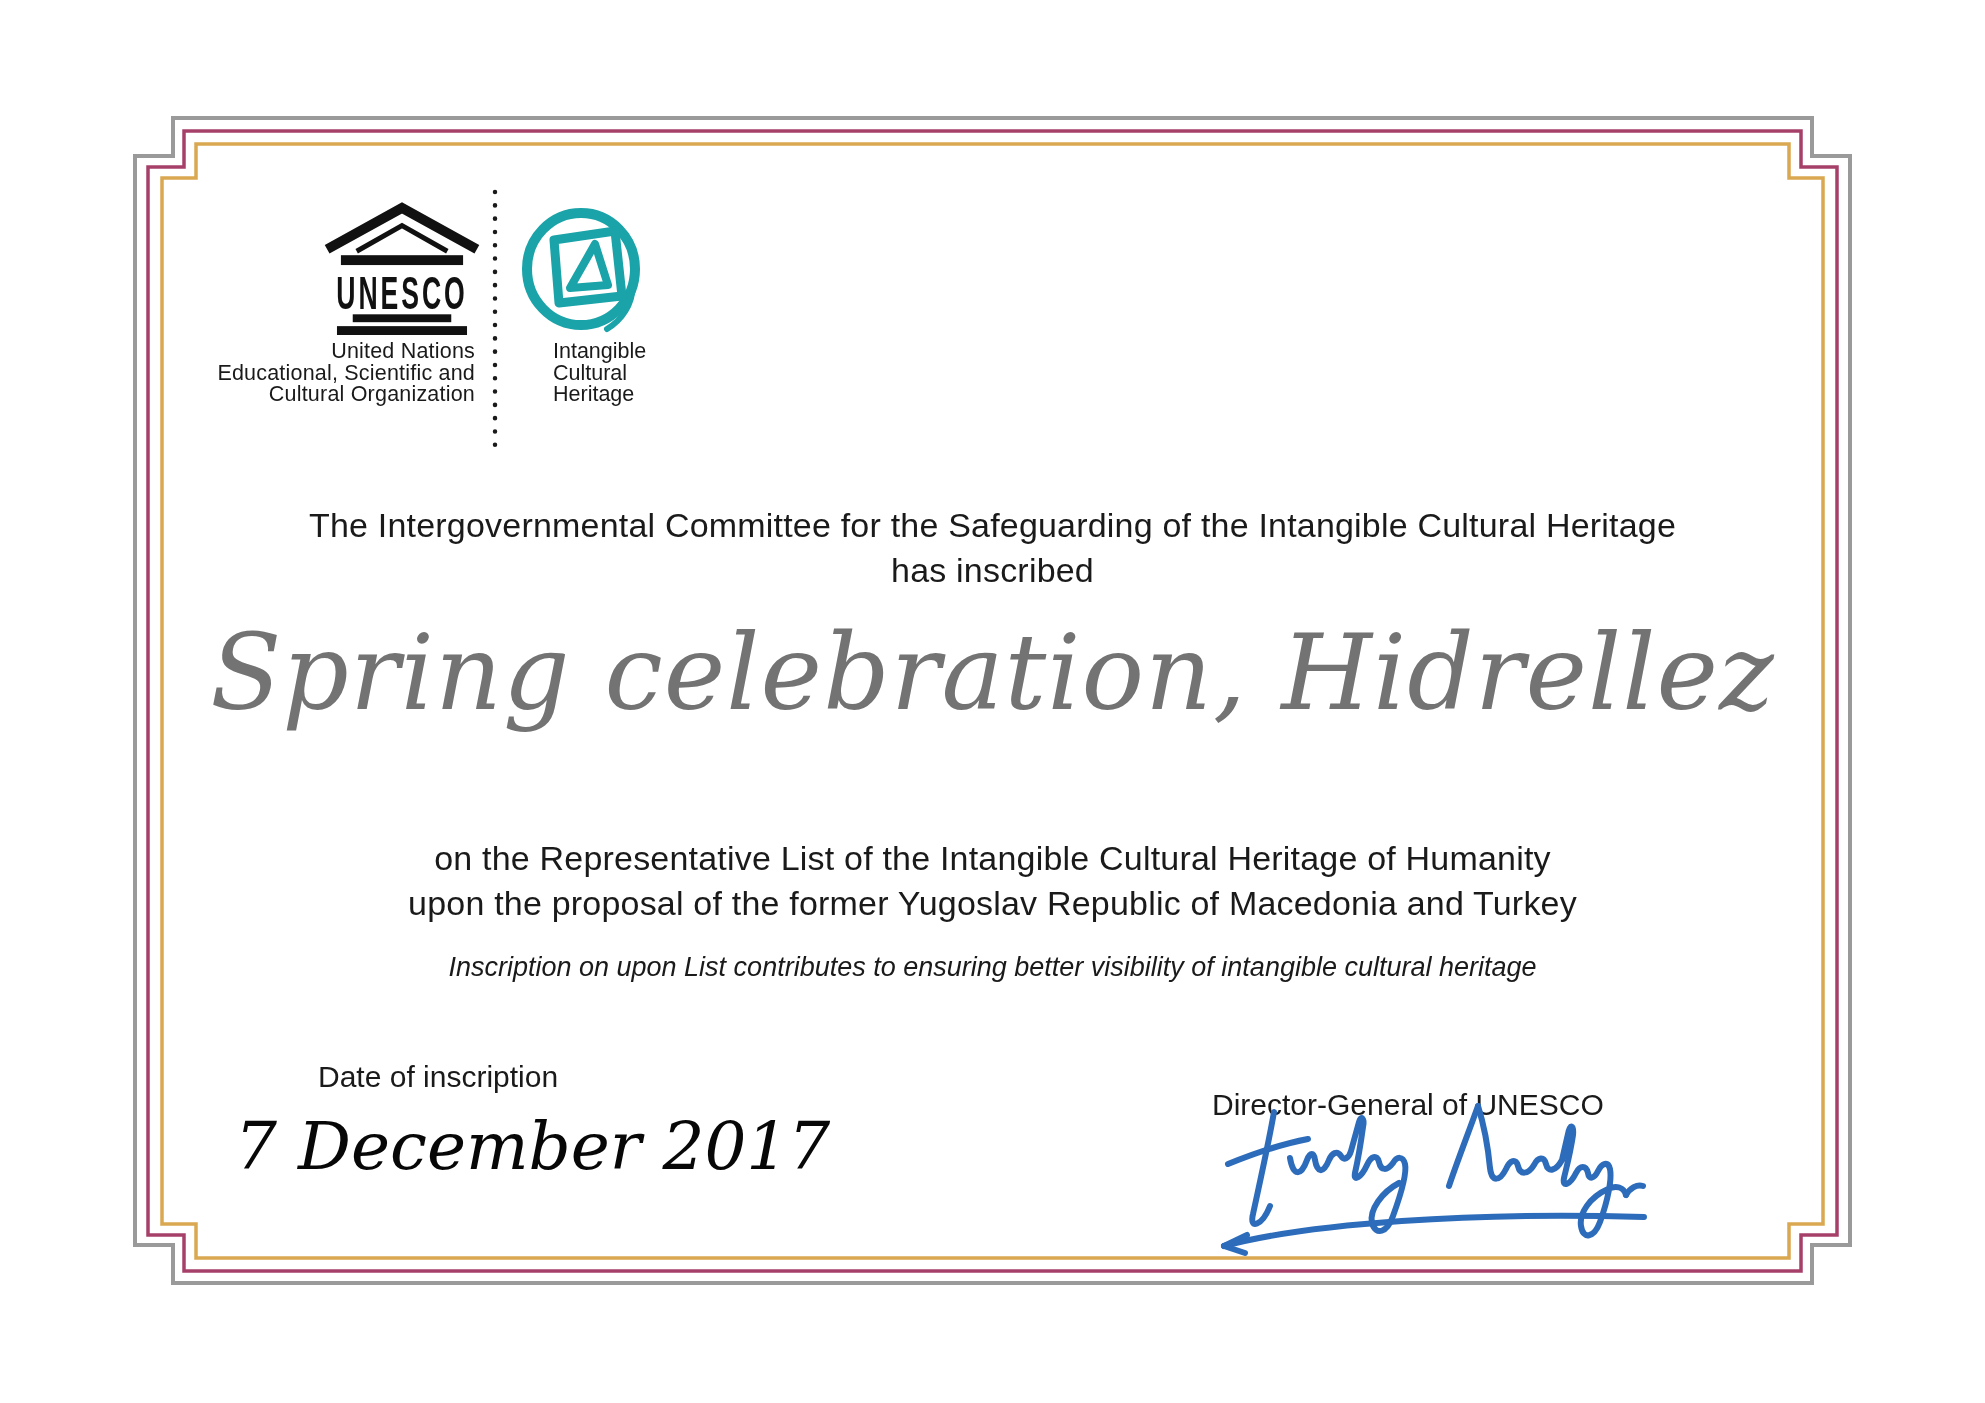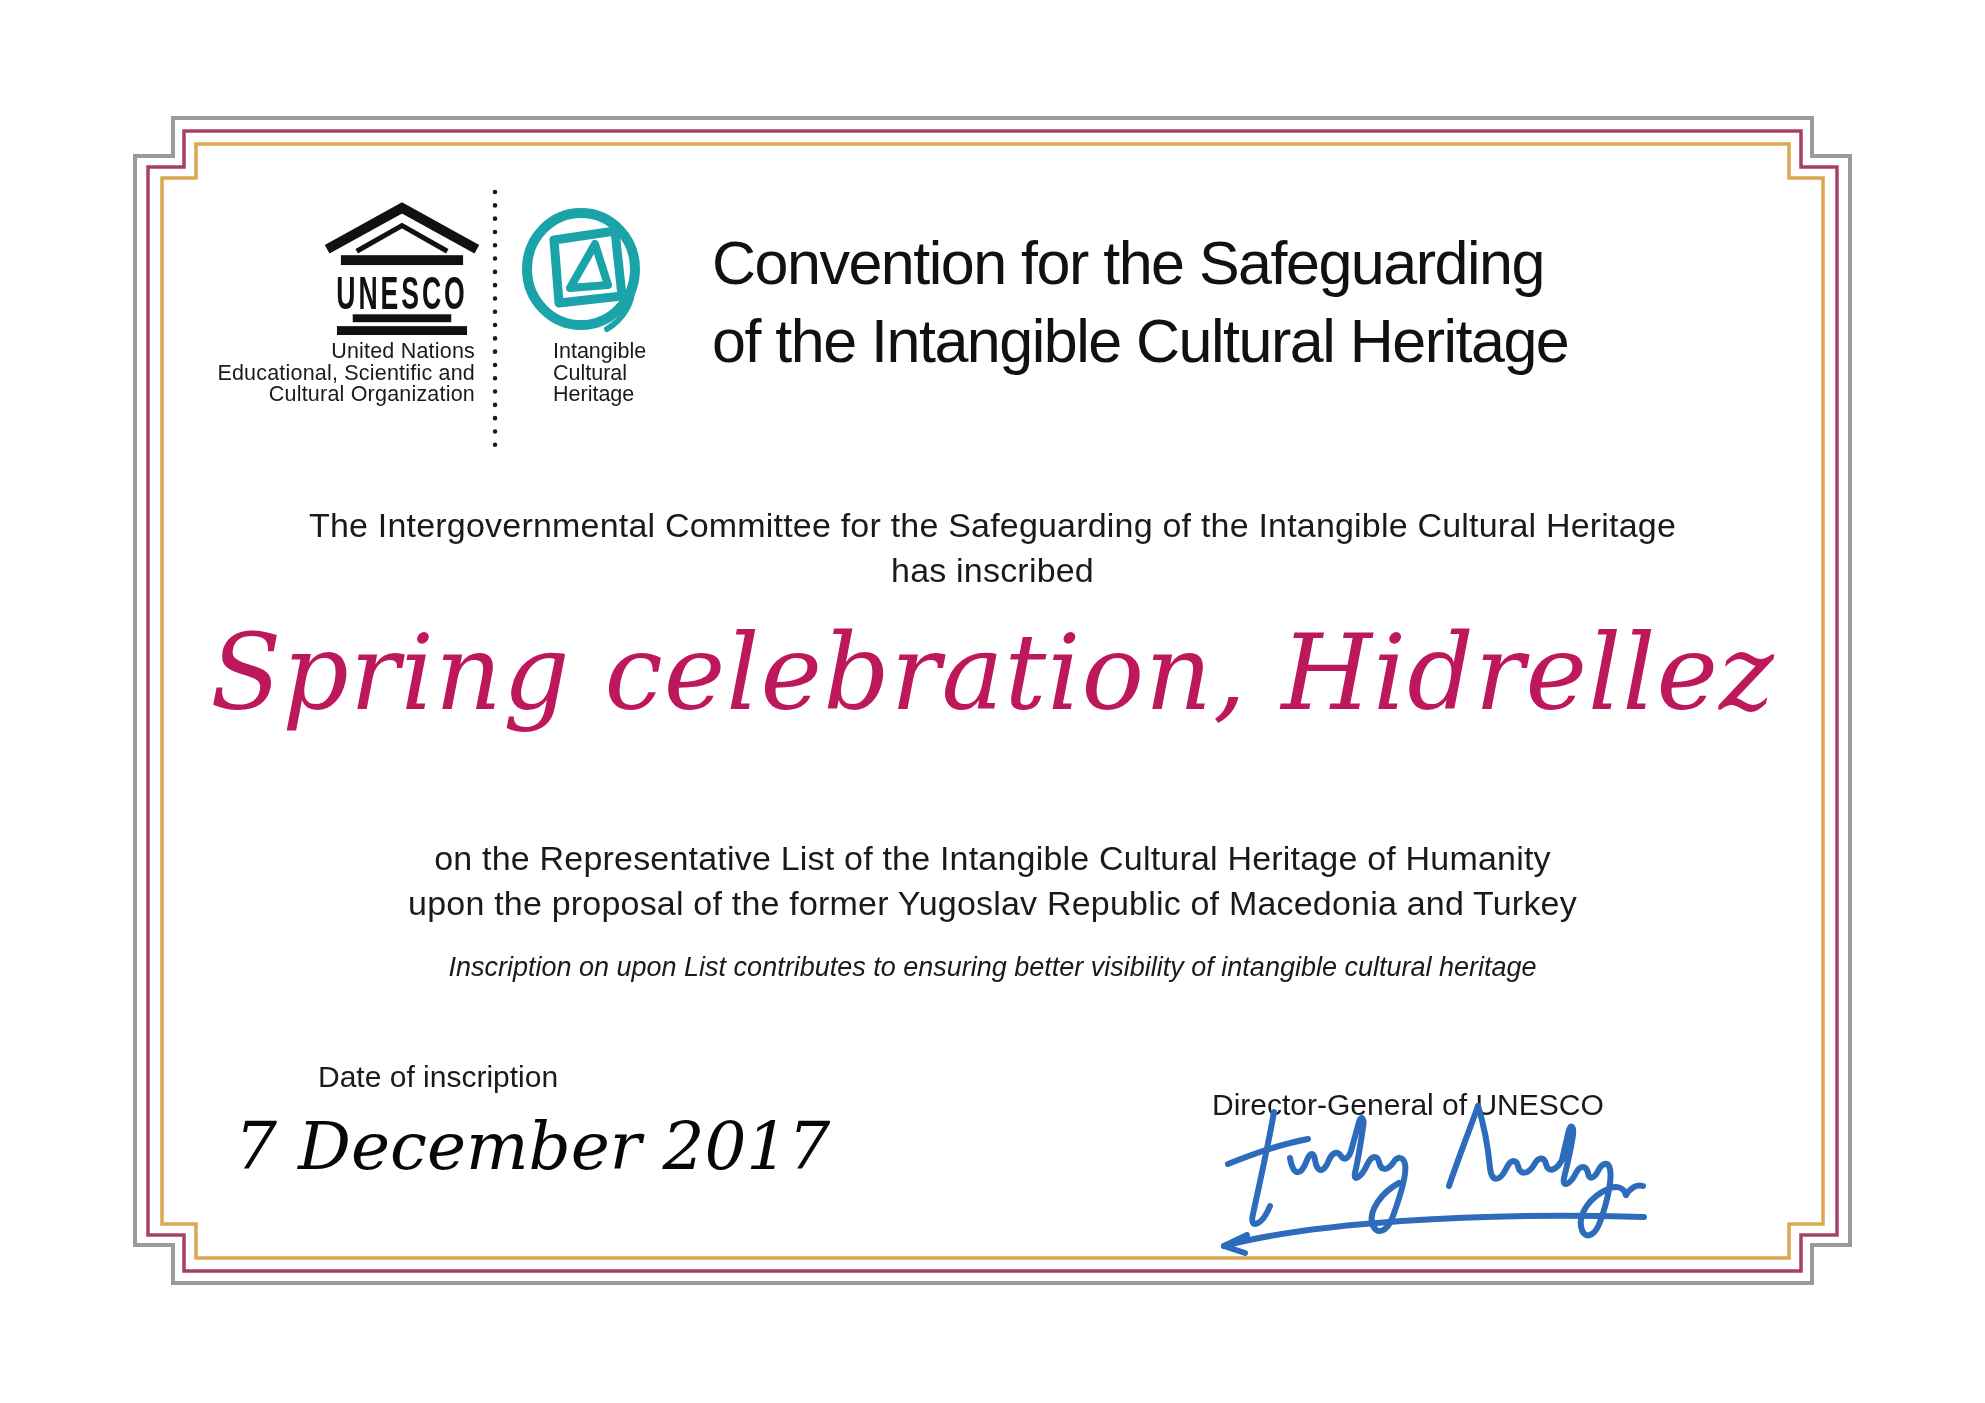--- a/index.html
+++ b/index.html
@@ -33,21 +33,21 @@
     left:712px; top:224px; width:1100px;
     font-size:61px; line-height:78px;
     letter-spacing:-1.5px;
     color:#111;
   }
 
   .committee { top:503px; font-size:34px; line-height:45px; letter-spacing:0.2px; }
 
   .script { font-family:"DejaVu Serif", serif; font-style:italic; font-weight:normal; }
 
-  .inscribed-title { top:612px; font-size:104px; letter-spacing:1px; color:#be185d; }
+  .inscribed-title { top:612px; font-size:104px; letter-spacing:1px; color:#737373; }
 
   .list-text { top:836px; font-size:34px; line-height:45px; letter-spacing:0.2px; }
 
   .note-text { top:950px; font-size:27px; line-height:34px; font-style:italic; }
 
   .date-label { left:318px; top:1060px; font-size:30px; }
   .director-label { left:1212px; top:1060px; font-size:30px;margin-top:28px; }
 
   .date-value { left:235px; top:1108px; font-size:66px; color:#070707; }
 
@@ -88,24 +88,20 @@
       <polygon points="52,82 77,38 90,79" stroke-width="8"></polygon>
     </g>
   </svg>
 
   <div class="abs ich-caption">
     <div>Intangible</div>
     <div>Cultural</div>
     <div>Heritage</div>
   </div>
 
-  <div class="abs main-title">
-    <div>Convention for the Safeguarding</div>
-    <div>of the Intangible Cultural Heritage</div>
-  </div>
 
   <div class="abs center committee">
     <div>The Intergovernmental Committee for the Safeguarding of the Intangible Cultural Heritage</div>
     <div>has inscribed</div>
   </div>
 
   <div class="abs center script inscribed-title">Spring celebration, Hidrellez</div>
 
   <div class="abs center list-text">
     <div>on the Representative List of the Intangible Cultural Heritage of Humanity</div>

